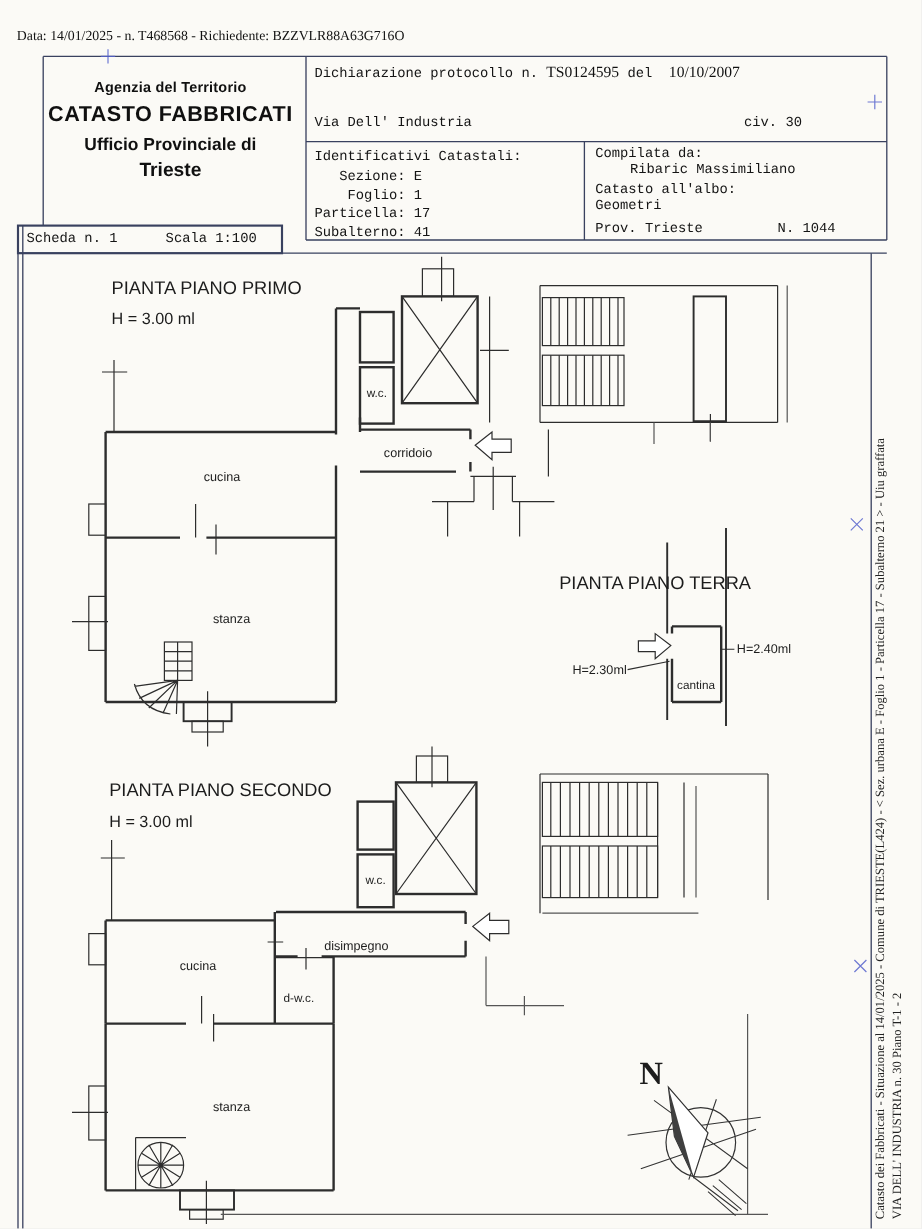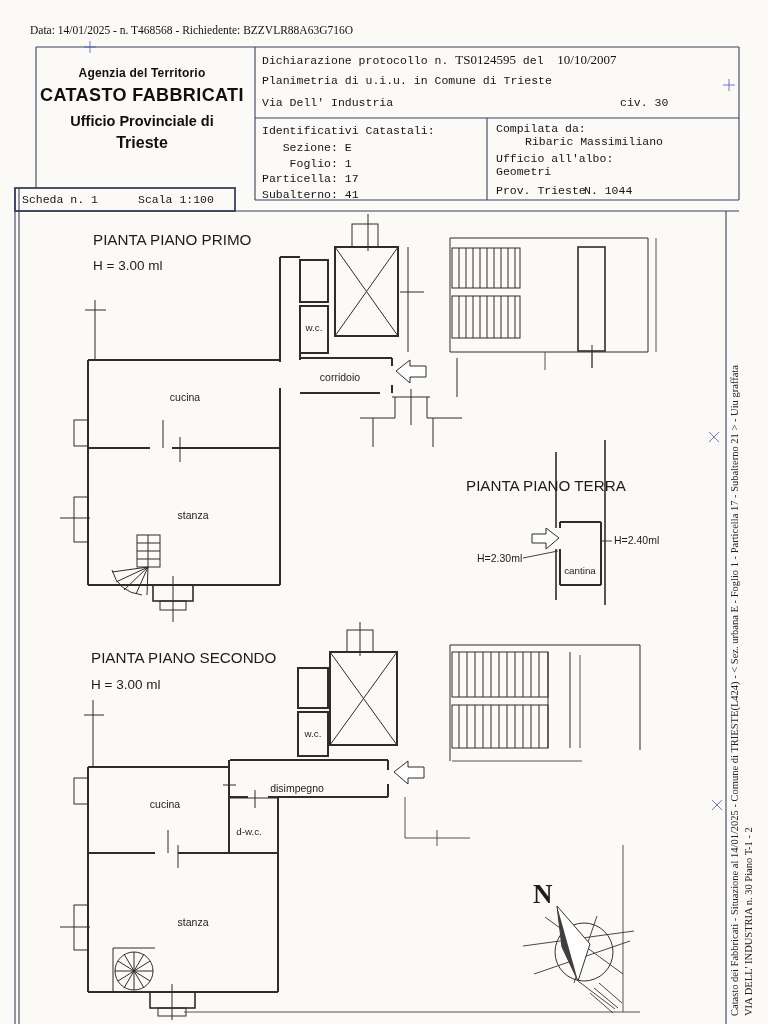--- a/index.html
+++ b/index.html
@@ -2,21 +2,21 @@
 <html><head>
 <meta charset="utf-8">
 <style>
   html,body{margin:0;padding:0;background:#e8e8e8;}
   .page{position:relative;width:768px;height:1024px;background:#fbfaf6;overflow:hidden;
         font-family:"Liberation Sans",sans-serif;color:#1c1c1c;}
   .abs{position:absolute;}
   .art{position:absolute;left:0;top:0;}
   .serif{font-family:"Liberation Serif",serif;}
   .mono{font-family:"Liberation Mono",monospace;font-size:11.5px;color:#141414;white-space:pre;}
-  .data-line{left:30px;top:24px;font-size:11.5px;color:#111;}
+  .data-line{left:14px;top:24px;font-size:11.5px;color:#111;}
   .agency{left:36px;top:66px;width:212px;text-align:center;color:#101010;}
   .agency .l1{font-size:12px;font-weight:600;letter-spacing:.2px;}
   .agency .l2{font-size:18px;font-weight:700;letter-spacing:.4px;margin-top:5px;}
   .agency .l3{font-size:14.5px;font-weight:600;margin-top:7px;}
   .agency .l4{font-size:16px;font-weight:600;margin-top:5px;}
   .serif-ins{font-family:"Liberation Serif",serif;font-size:13px;color:#101010;}
   .ident-rows{line-height:15.5px;}
   .comp-line{line-height:13px;}
   .side-text{left:728px;top:1016px;width:1000px;transform:rotate(-90deg);transform-origin:0 0;
              font-family:"Liberation Serif",serif;font-size:10.5px;line-height:14px;color:#222;}
@@ -163,36 +163,35 @@
 
   <div class="abs agency">
     <div class="l1">Agenzia del Territorio</div>
     <div class="l2">CATASTO FABBRICATI</div>
     <div class="l3">Ufficio Provinciale di</div>
     <div class="l4">Trieste</div>
   </div>
 
   <div class="abs mono" style="left:262px;top:52px;"><span>Dichiarazione protocollo n.</span><span> </span><span class="serif-ins">TS0124595</span><span> </span><span>del</span><span>  </span><span class="serif-ins">10/10/2007</span></div>
 
-  <div class="abs mono" style="left:262px;top:74px;">Planimetria di u.i.u. in Comune di Trieste</div>
   <div class="abs mono" style="left:262px;top:96px;">Via Dell' Industria</div>
   <div class="abs mono" style="left:620px;top:96px;">civ. 30</div>
 
   <div class="abs mono" style="left:262px;top:124px;">Identificativi Catastali:</div>
   <div class="abs mono ident-rows" style="left:262px;top:140px;">   Sezione: E
     Foglio: 1
 Particella: 17
 Subalterno: 41</div>
 
   <div class="abs mono comp-line" style="left:496px;top:122px;text-align:right;">Compilata da:</div>
   <div class="abs mono comp-line" style="left:525px;top:135px;">Ribaric Massimiliano</div>
-  <div class="abs mono comp-line" style="left:496px;top:152px;">Ufficio all'albo:</div>
+  <div class="abs mono comp-line" style="left:496px;top:152px;">Catasto all'albo:</div>
   <div class="abs mono comp-line" style="left:496px;top:165px;">Geometri</div>
   <div class="abs mono comp-line" style="left:496px;top:184px;">Prov. Trieste</div>
-  <div class="abs mono comp-line" style="left:584px;top:184px;">N. 1044</div>
+  <div class="abs mono comp-line" style="left:648px;top:184px;">N. 1044</div>
 
   <div class="abs mono" style="left:22px;top:193px;">Scheda n. 1</div>
   <div class="abs mono" style="left:138px;top:193px;">Scala 1:100</div>
 
   <div class="abs side-text">
     <div>Catasto dei Fabbricati - Situazione al 14/01/2025 - Comune di TRIESTE(L424) - &lt; Sez. urbana E - Foglio 1 - Particella 17 - Subalterno 21 &gt; - Uiu graffata</div>
     <div>VIA DELL' INDUSTRIA n. 30 Piano T-1 - 2</div>
   </div>
 
 </div>

